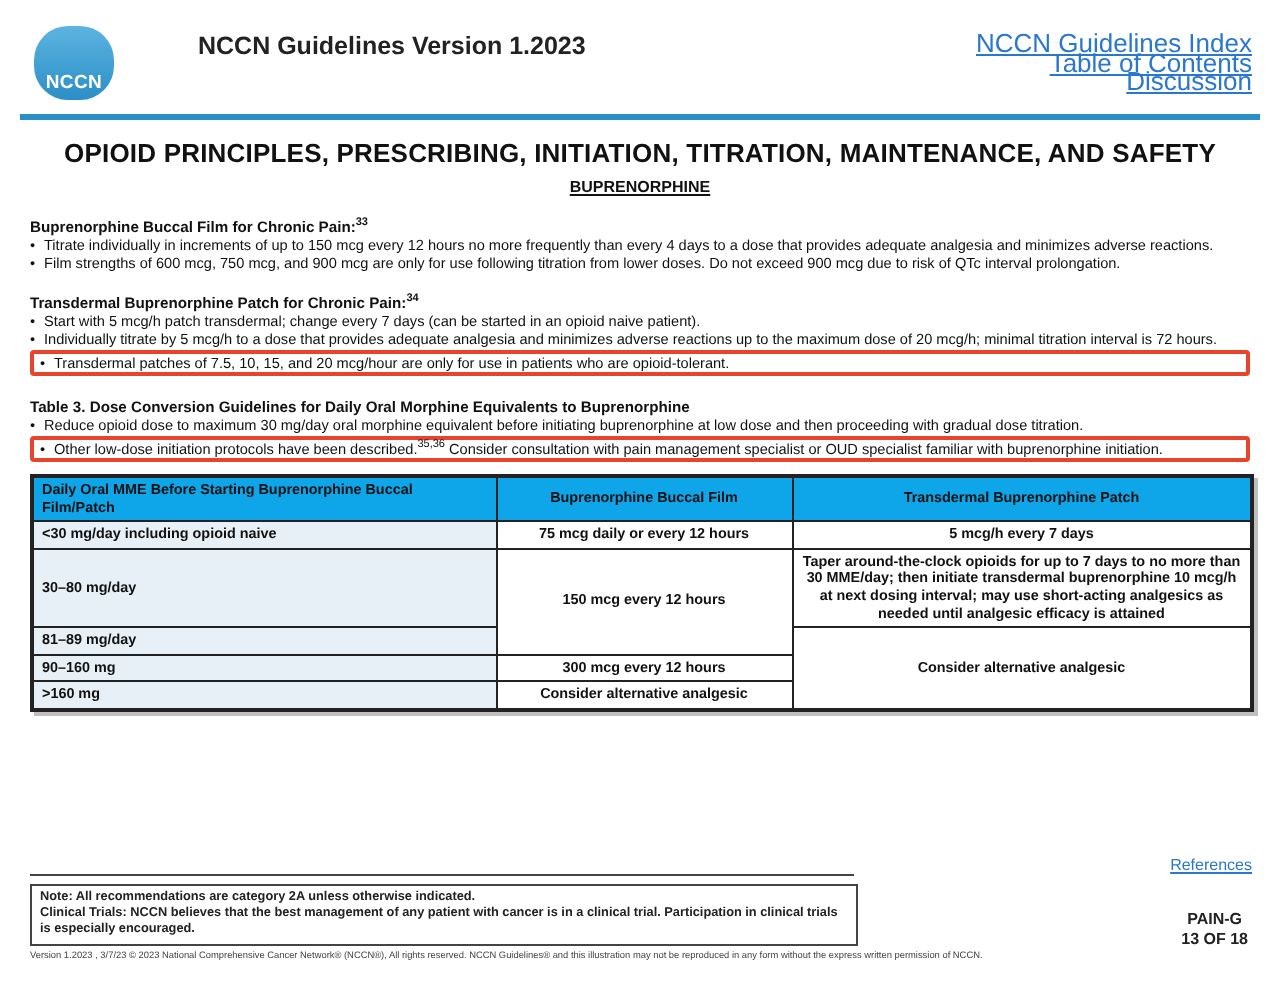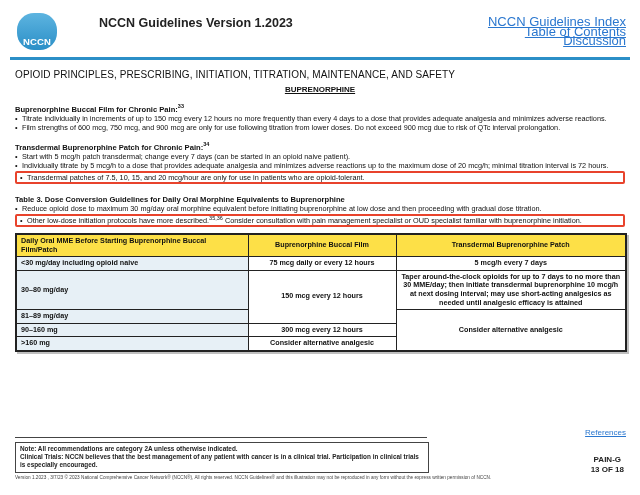--- a/index.html
+++ b/index.html
@@ -21,37 +21,37 @@
     padding-bottom:3px;box-sizing:border-box;
   }
   .orgname{margin-left:7px;font-size:7.3px;line-height:9px;color:#555;padding-top:1px;}
   .titleblock{margin-left:24px;padding-top:3px;}
   .titleblock .t1,.titleblock .t2{font-size:12.5px;font-weight:bold;line-height:15px;color:#222;margin-left:18px;}
   .headerlinks{margin-left:auto;text-align:right;padding-top:4px;}
   .headerlinks a{display:block;font-size:13px;line-height:9.5px;color:#2a77cf;text-decoration:underline;cursor:pointer;}
   .bluerule{height:3px;background:#2b8fc7;margin:7px 10px 0 10px;}
   
   .content{padding:0 15px;}
-  .main-heading{margin-top:9px;font-size:10px;font-weight:normal;letter-spacing:.1px;}
+  .main-heading{margin-top:9px;text-align:center;font-size:13px;font-weight:bold;letter-spacing:.1px;}
   .sub-heading{margin-top:5px;text-align:center;font-size:8px;font-weight:bold;text-decoration:underline;}
   .section{margin-top:11px;}
   .section-heading{font-size:7.6px;font-weight:bold;line-height:9px;}
   .section-heading .hu{}
   sup{font-size:5.5px;vertical-align:super;line-height:0;}
   .bullet{display:flex;font-size:7.3px;line-height:9px;}
   .bullet .dot{width:7px;flex:0 0 7px;}
   .bullet .btxt{flex:1;}
   .hlbox{border:2px solid #e8432c;border-radius:2px;padding:0 3px;margin:1px 0 0 0;}
   
   table.dose{border-collapse:collapse;width:610px;margin-top:6px;table-layout:fixed;
     border:2px solid #222;box-shadow:2px 2px 0 rgba(0,0,0,.25);}
   table.dose th, table.dose td{border:1px solid #222;font-size:7.2px;line-height:8.6px;
     padding:2px 4px;font-weight:bold;vertical-align:middle;}
   table.dose col.c1{width:232px;} table.dose col.c2{width:148px;} table.dose col.c3{width:230px;}
-  table.dose th{background:#fde047;}
+  table.dose th{background:#0ea5e9;}
   table.dose th.h1{text-align:left;}
   table.dose td.mme{background:#e7f0f6;text-align:left;}
   table.dose td.val{text-align:center;}
   
   .footer{position:absolute;left:0;top:426px;width:640px;height:69px;}
   .refline{position:absolute;left:15px;top:11px;width:412px;border-top:1px solid #444;}
   .references{position:absolute;right:14px;top:2px;font-size:8px;font-weight:normal;
     color:#2a77cf;text-decoration:underline;cursor:pointer;}
   .notebox{position:absolute;left:15px;top:16px;width:404px;border:1px solid #444;
     padding:2px 4px;font-size:6.4px;line-height:8.2px;font-weight:bold;color:#222;}
@@ -115,21 +115,21 @@
 
     <div class="section">
       <div class="section-heading"><span class="hu">Table 3</span><span>. Dose Conversion Guidelines for Daily Oral Morphine Equivalents to Buprenorphine</span></div>
       <div class="bullet">
           <span class="dot">•</span>
           <span class="btxt">Reduce opioid dose to maximum 30 mg/day oral morphine equivalent before initiating buprenorphine at low dose and then proceeding with gradual dose titration.</span>
         </div>
       <div class="hlbox">
         <div class="bullet">
             <span class="dot">•</span>
-            <span class="btxt"><span>Other low-dose initiation protocols have more described.</span><sup>35,36</sup><span> Consider consultation with pain management specialist or OUD specialist familiar with buprenorphine initiation.</span></span>
+            <span class="btxt"><span>Other low-dose initiation protocols have been described.</span><sup>35,36</sup><span> Consider consultation with pain management specialist or OUD specialist familiar with buprenorphine initiation.</span></span>
           </div>
       </div>
 
       <table class="dose">
         <colgroup>
             <col class="c1">
             <col class="c2">
             <col class="c3">
           </colgroup>
         <thead>

